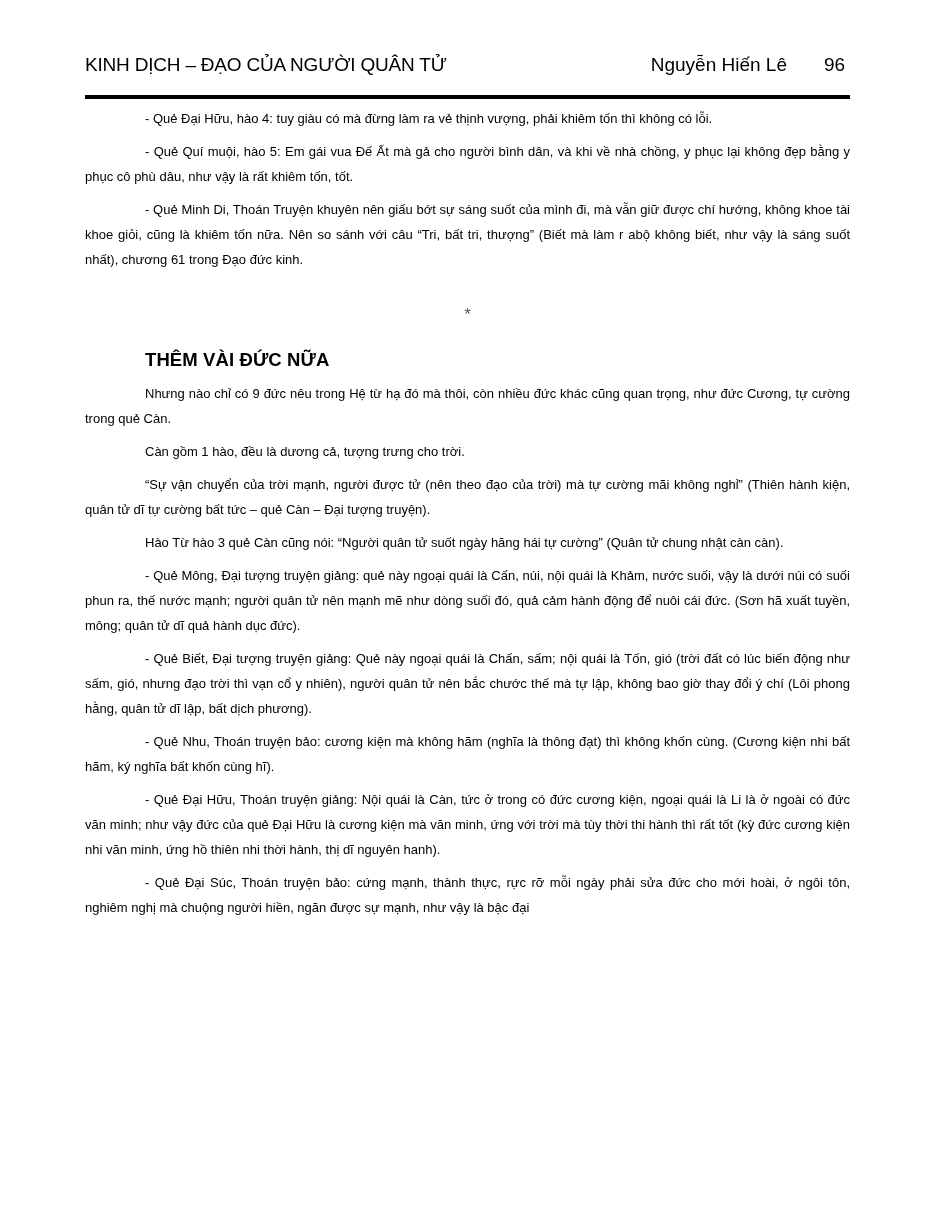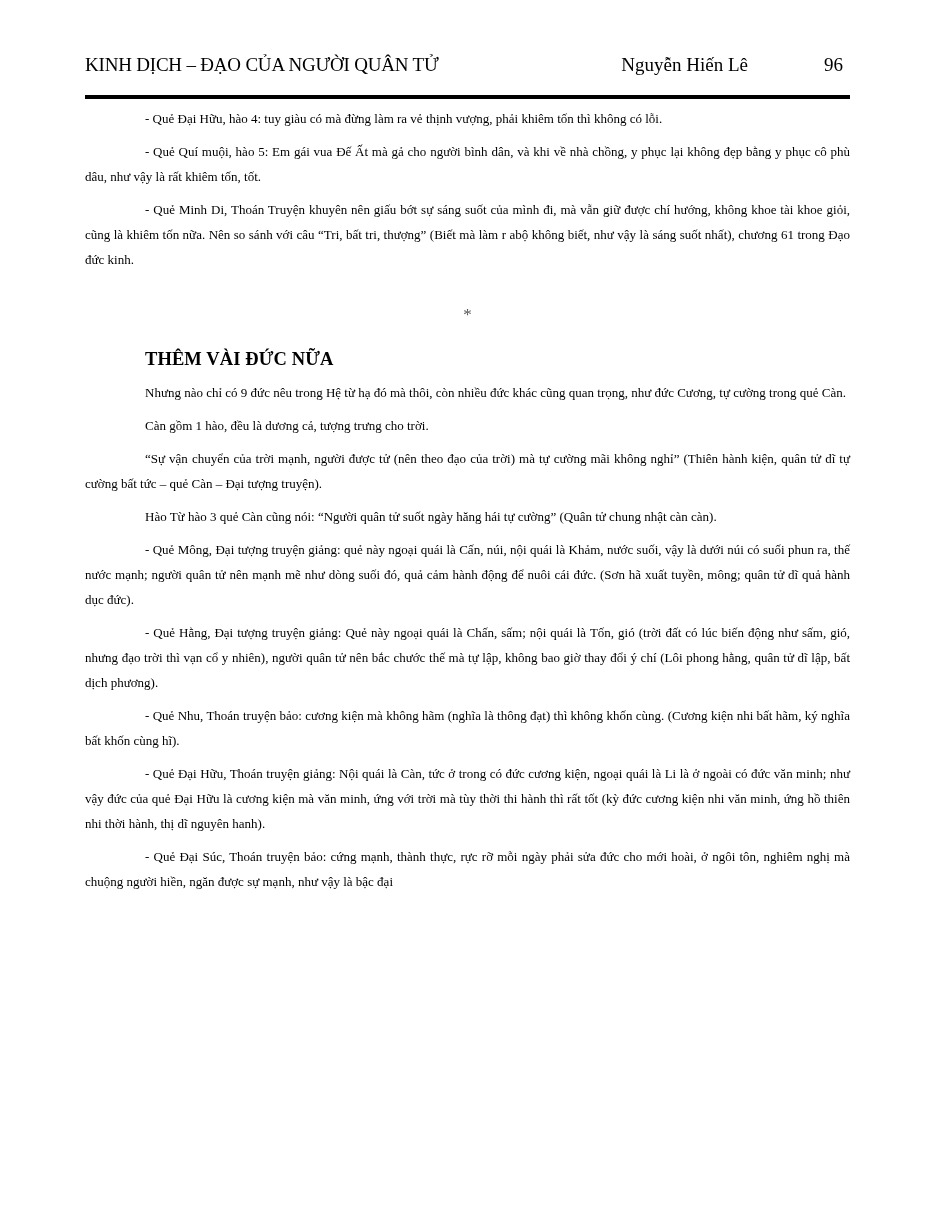--- a/index.html
+++ b/index.html
@@ -8,37 +8,37 @@
     background: #ffffff;
   }
   .page {
     position: relative;
     width: 935px;
     height: 1070px;
     margin: 0 auto;
     background: #ffffff;
     box-sizing: border-box;
     padding: 52px 85px 0 85px;
-    font-family: Liberation Serif, serif;
+    font-family: Liberation Sans, sans-serif;
     color: #000000;
     overflow: hidden;
   }
   .page-header {
     display: flex;
     align-items: baseline;
     font-size: 19px;
     line-height: 26px;
     white-space: nowrap;
   }
   .running-title {
     flex: 1 1 auto;
     letter-spacing: -0.2px;
   }
   .author-name {
-    margin-right: 76px;
+    margin-right: 37px;
   }
   .page-number {
     min-width: 26px;
     text-align: left;
   }
   .header-rule {
     height: 4px;
     background: #000000;
     margin-top: 17px;
     margin-bottom: 7px;
@@ -87,20 +87,20 @@
 
     <div class="section-break">*</div>
 
     <h2 class="section-heading">THÊM VÀI ĐỨC NỮA</h2>
 
     <p class="para">Nhưng nào chỉ có 9 đức nêu trong Hệ từ hạ đó mà thôi, còn nhiều đức khác cũng quan trọng, như đức Cương, tự cường trong quẻ Càn.</p>
     <p class="para">Càn gồm 1 hào, đều là dương cả, tượng trưng cho trời.</p>
     <p class="para">“Sự vận chuyển của trời mạnh, người được tử (nên theo đạo của trời) mà tự cường mãi không nghỉ” (Thiên hành kiện, quân tử dĩ tự cường bất tức – quẻ Càn – Đại tượng truyện).</p>
     <p class="para">Hào Từ hào 3 quẻ Càn cũng nói: “Người quân tử suốt ngày hăng hái tự cường” (Quân tử chung nhật càn càn).</p>
     <p class="para">- Quẻ Mông, Đại tượng truyện giảng: quẻ này ngoại quái là Cấn, núi, nội quái là Khảm, nước suối, vậy là dưới núi có suối phun ra, thế nước mạnh; người quân tử nên mạnh mẽ như dòng suối đó, quả cảm hành động để nuôi cái đức. (Sơn hã xuất tuyền, mông; quân tử dĩ quả hành dục đức).</p>
-    <p class="para">- Quẻ Hằng, Đại tượng truyện giảng: Quẻ này ngoại quái là Chấn, sấm; nội quái là Tốn, gió (trời đất có lúc biến động như sấm, gió, nhưng đạo trời thì vạn cổ y nhiên), người quân tử nên bắc chước thế mà tự lập, không bao giờ thay đổi ý chí (Lôi phong hằng, quân tử dĩ lập, bất dịch phương).</p>
+    <p class="para">- Quẻ Biết, Đại tượng truyện giảng: Quẻ này ngoại quái là Chấn, sấm; nội quái là Tốn, gió (trời đất có lúc biến động như sấm, gió, nhưng đạo trời thì vạn cổ y nhiên), người quân tử nên bắc chước thế mà tự lập, không bao giờ thay đổi ý chí (Lôi phong hằng, quân tử dĩ lập, bất dịch phương).</p>
     <p class="para">- Quẻ Nhu, Thoán truyện bảo: cương kiện mà không hãm (nghĩa là thông đạt) thì không khốn cùng. (Cương kiện nhi bất hãm, ký nghĩa bất khốn cùng hĩ).</p>
     <p class="para">- Quẻ Đại Hữu, Thoán truyện giảng: Nội quái là Càn, tức ở trong có đức cương kiện, ngoại quái là Li là ở ngoài có đức văn minh; như vậy đức của quẻ Đại Hữu là cương kiện mà văn minh, ứng với trời mà tùy thời thi hành thì rất tốt (kỳ đức cương kiện nhi văn minh, ứng hồ thiên nhi thời hành, thị dĩ nguyên hanh).</p>
     <p class="para">- Quẻ Đại Súc, Thoán truyện bảo: cứng mạnh, thành thực, rực rỡ mỗi ngày phải sửa đức cho mới hoài, ở ngôi tôn, nghiêm nghị mà chuộng người hiền, ngăn được sự mạnh, như vậy là bậc đại</p>
 
   </main>
 
 </div>
 
 </body></html>

